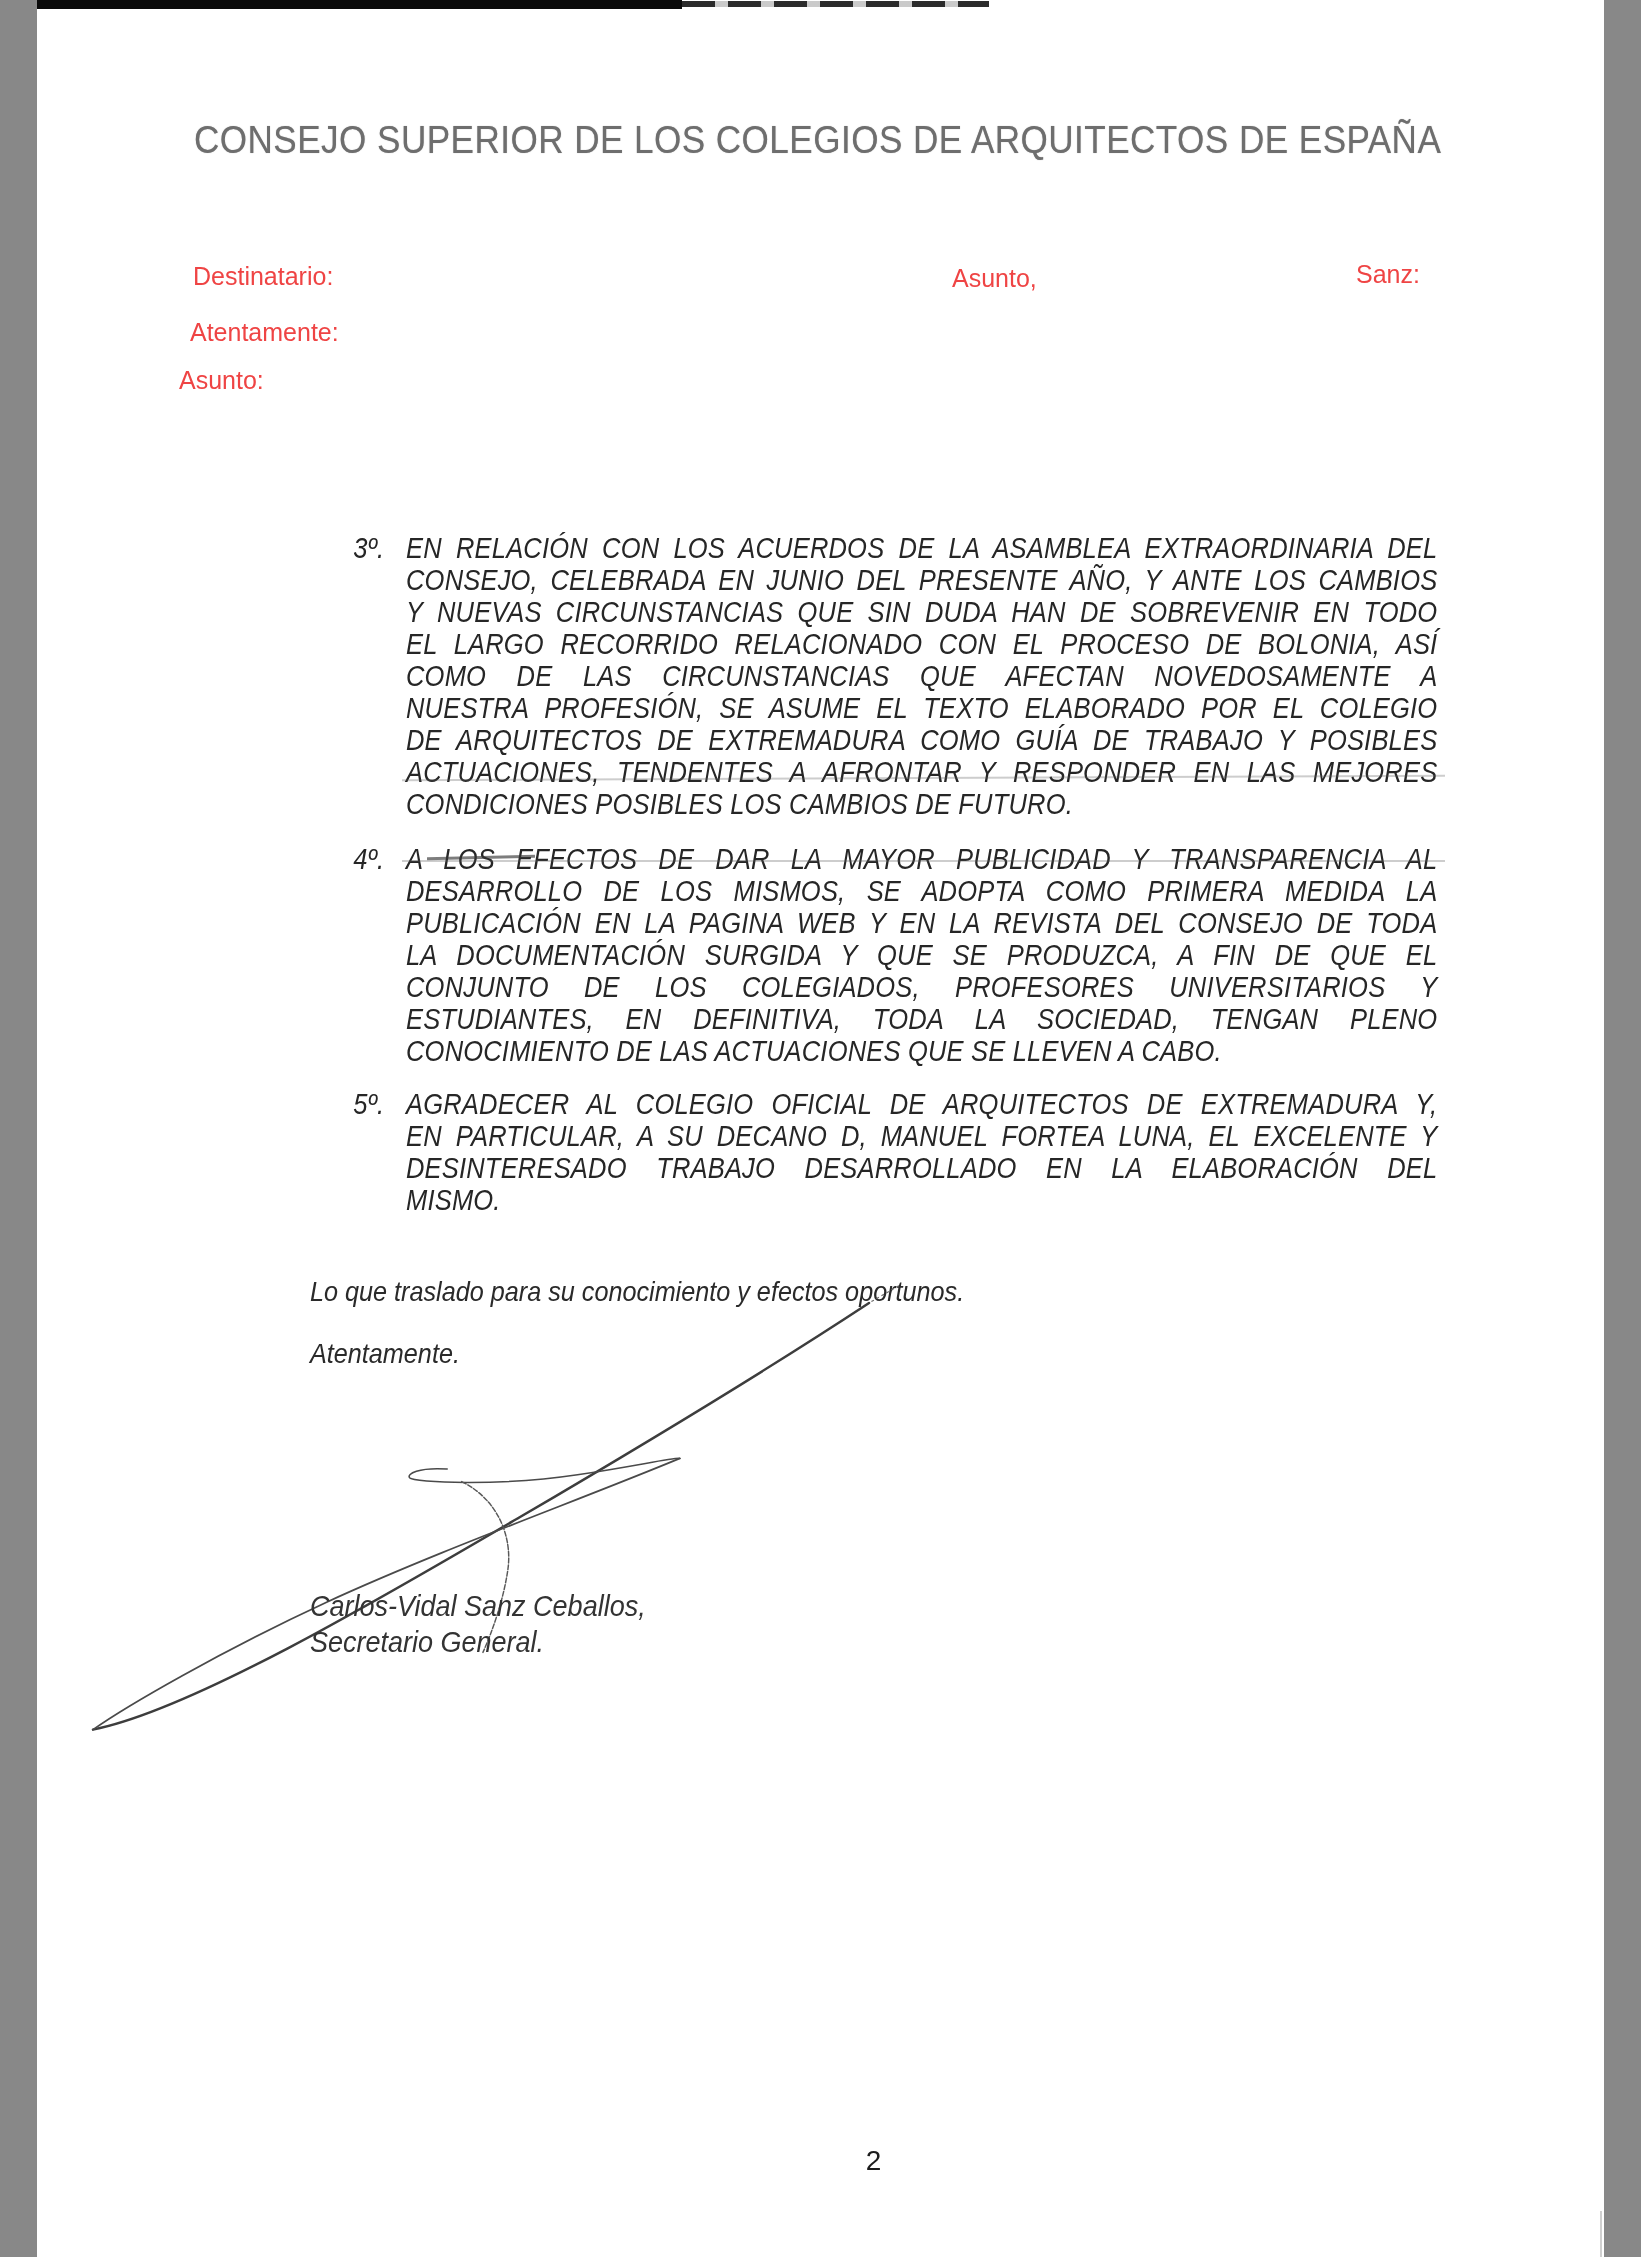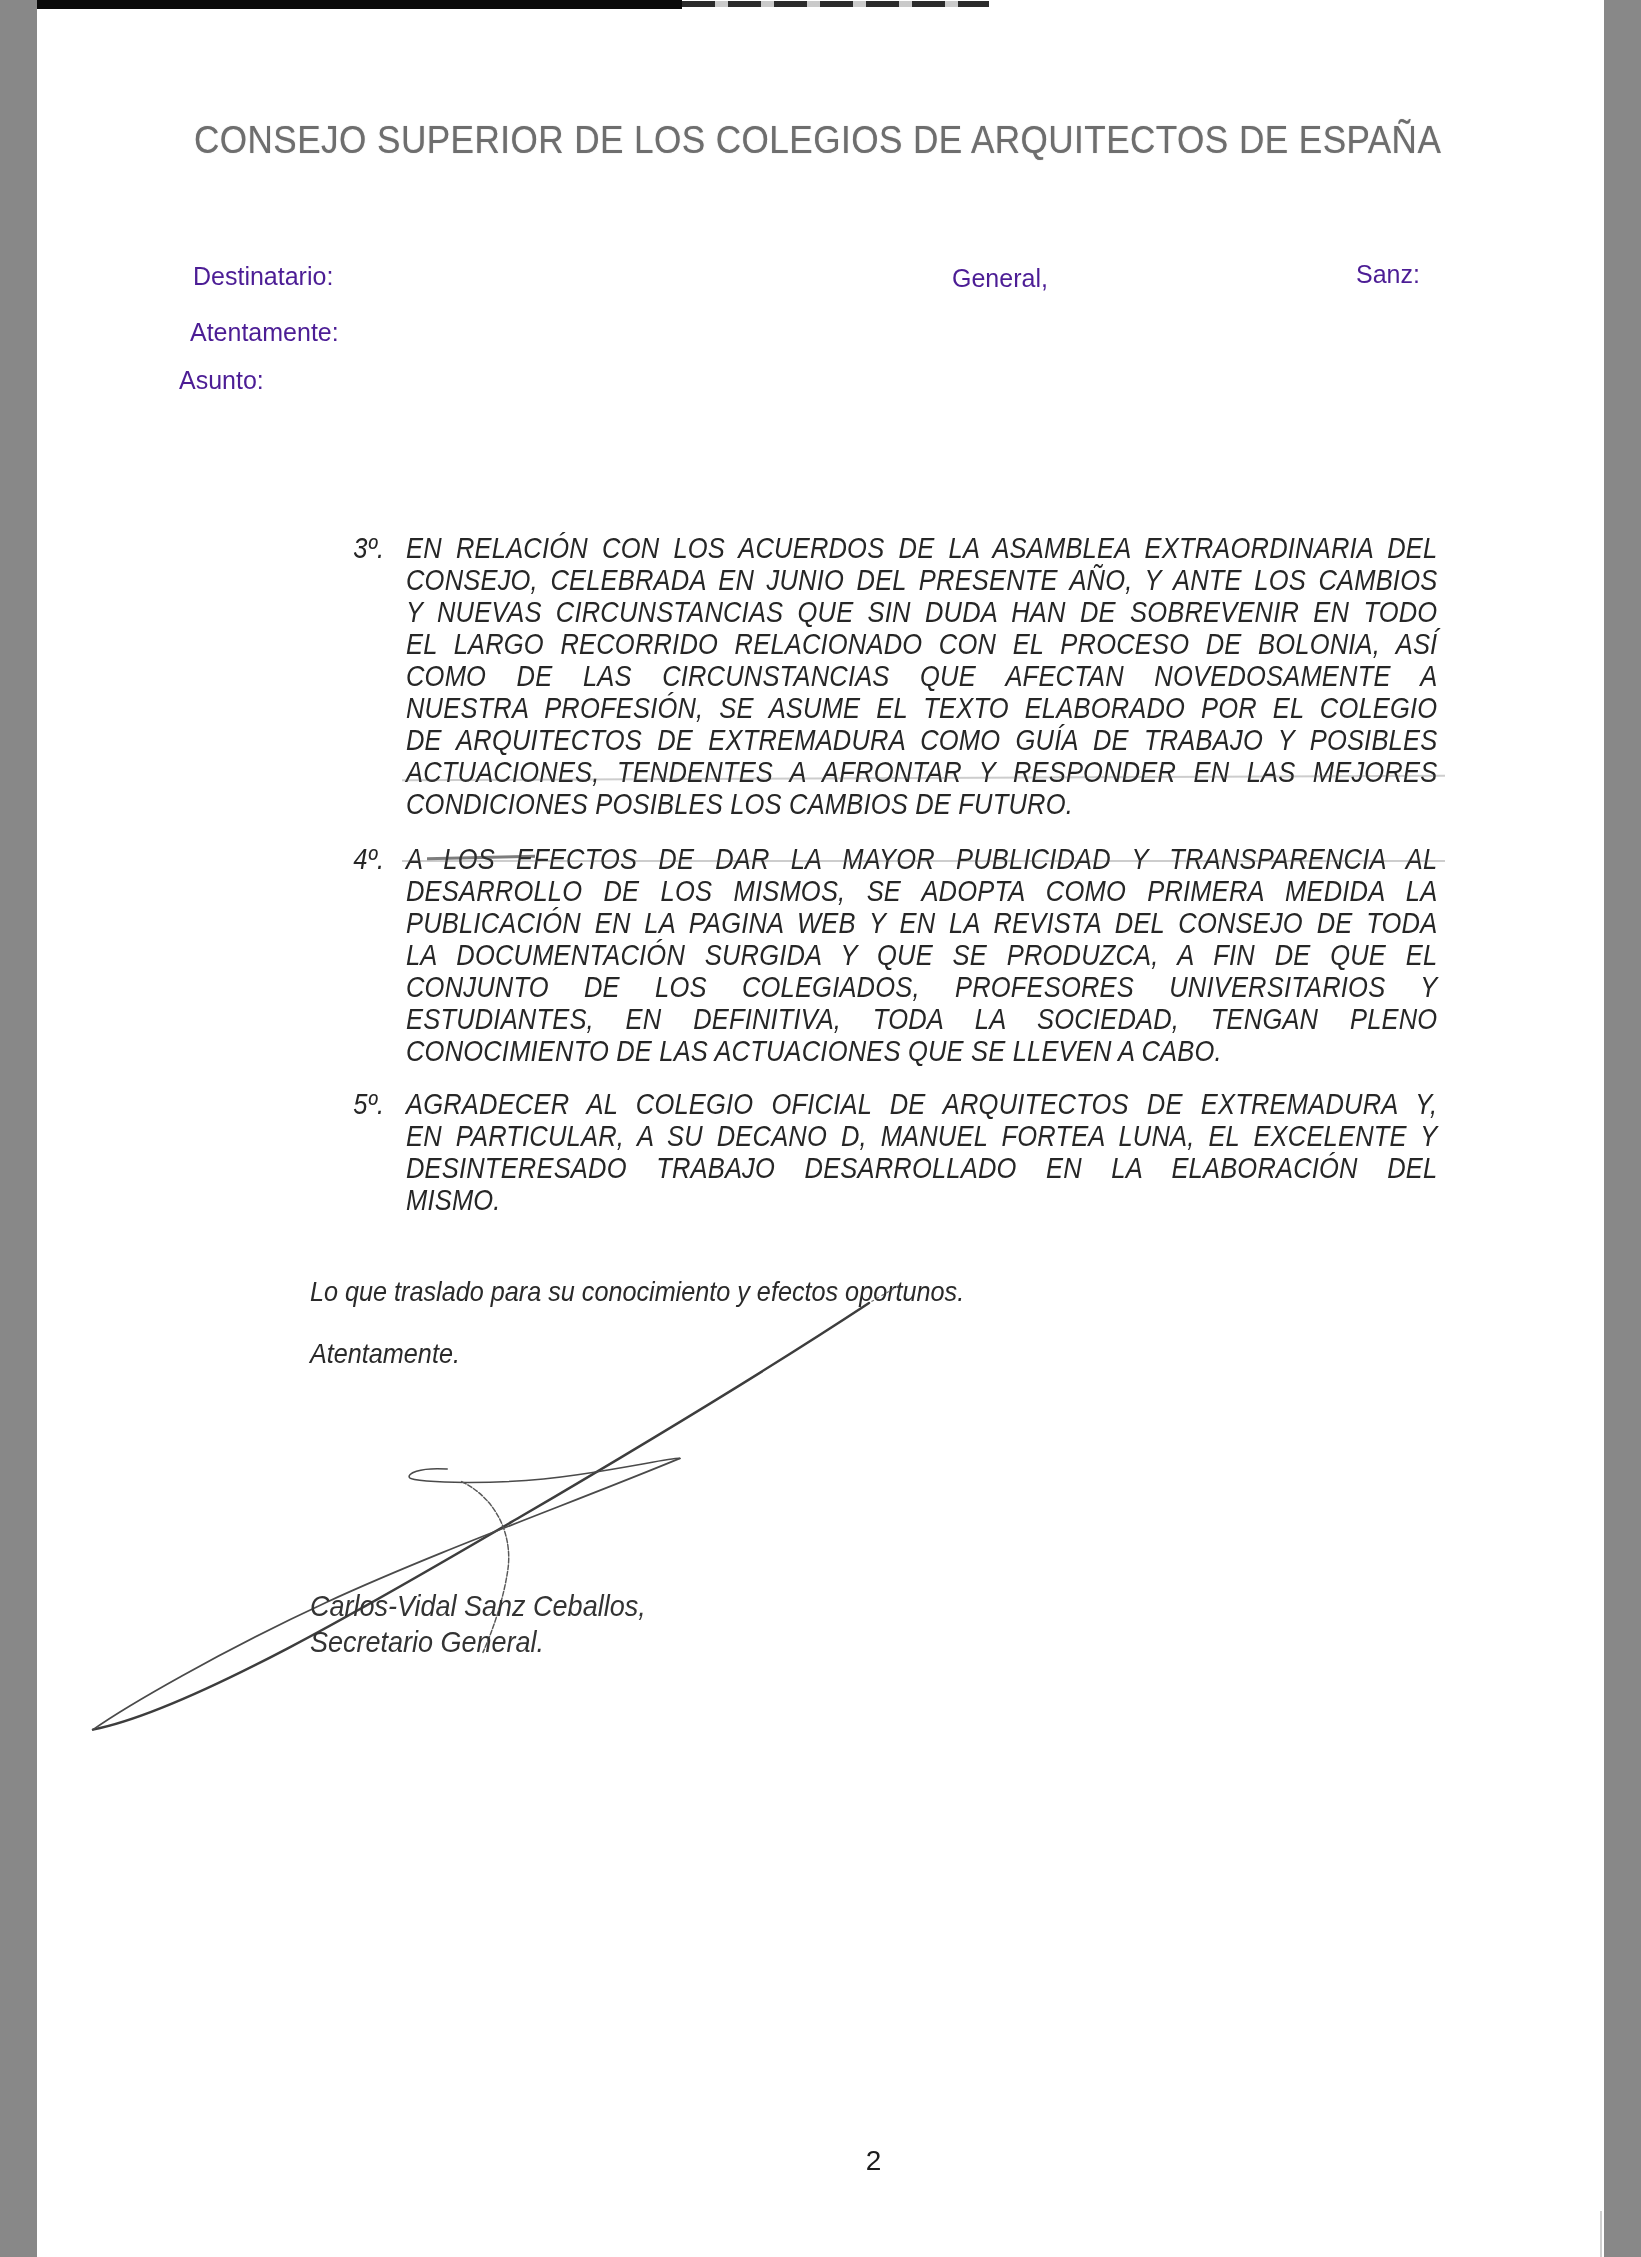--- a/index.html
+++ b/index.html
@@ -36,21 +36,21 @@
     position: absolute; left: 157px; top: 120px;
     font-size: 39px; line-height: 1;
     color: #6e6e6e; letter-spacing: 0.5px; white-space: nowrap;
     transform: scaleX(0.90); transform-origin: 0 0;
     text-shadow: 0 0 1px rgba(110,110,110,.6);
   }
 
   
   .meta-label {
     position: absolute; font-size: 25px; line-height: 1.1;
-    color: #4c1d95; white-space: nowrap;
+    color: #ef4444; white-space: nowrap;
   }
   #lbl-destinatario { left: 156px; top: 263px; }
   #lbl-city         { left: 915px; top: 265px; }
   #lbl-hoja         { left: 1319px; top: 261px; }
   #lbl-referencia   { left: 153px; top: 319px; }
   #lbl-asunto       { left: 142px; top: 367px; }
 
   
   .para {
     position: absolute; left: 369px; width: 1172px;
@@ -104,21 +104,21 @@
 
 <div class="page">
 
   <div class="scan-strip-main"></div>
   <div class="scan-strip-tail"></div>
   <div class="scan-edge-right"></div>
 
   <div class="letterhead">CONSEJO SUPERIOR DE LOS COLEGIOS DE ARQUITECTOS DE ESPAÑA</div>
 
   <div class="meta-label" id="lbl-destinatario">Destinatario:</div>
-  <div class="meta-label" id="lbl-city">General,</div>
+  <div class="meta-label" id="lbl-city">Asunto,</div>
   <div class="meta-label" id="lbl-hoja">Sanz:</div>
   <div class="meta-label" id="lbl-referencia">Atentamente:</div>
   <div class="meta-label" id="lbl-asunto">Asunto:</div>
 
   <div class="para" id="para-3">
     <div class="para-number">3º.</div>
     <div class="jline">EN RELACIÓN CON LOS ACUERDOS DE LA ASAMBLEA EXTRAORDINARIA DEL</div>
     <div class="jline">CONSEJO, CELEBRADA EN JUNIO DEL PRESENTE AÑO, Y ANTE LOS CAMBIOS</div>
     <div class="jline">Y NUEVAS CIRCUNSTANCIAS QUE SIN DUDA HAN DE SOBREVENIR EN TODO</div>
     <div class="jline">EL LARGO RECORRIDO RELACIONADO CON EL PROCESO DE BOLONIA, ASÍ</div>

